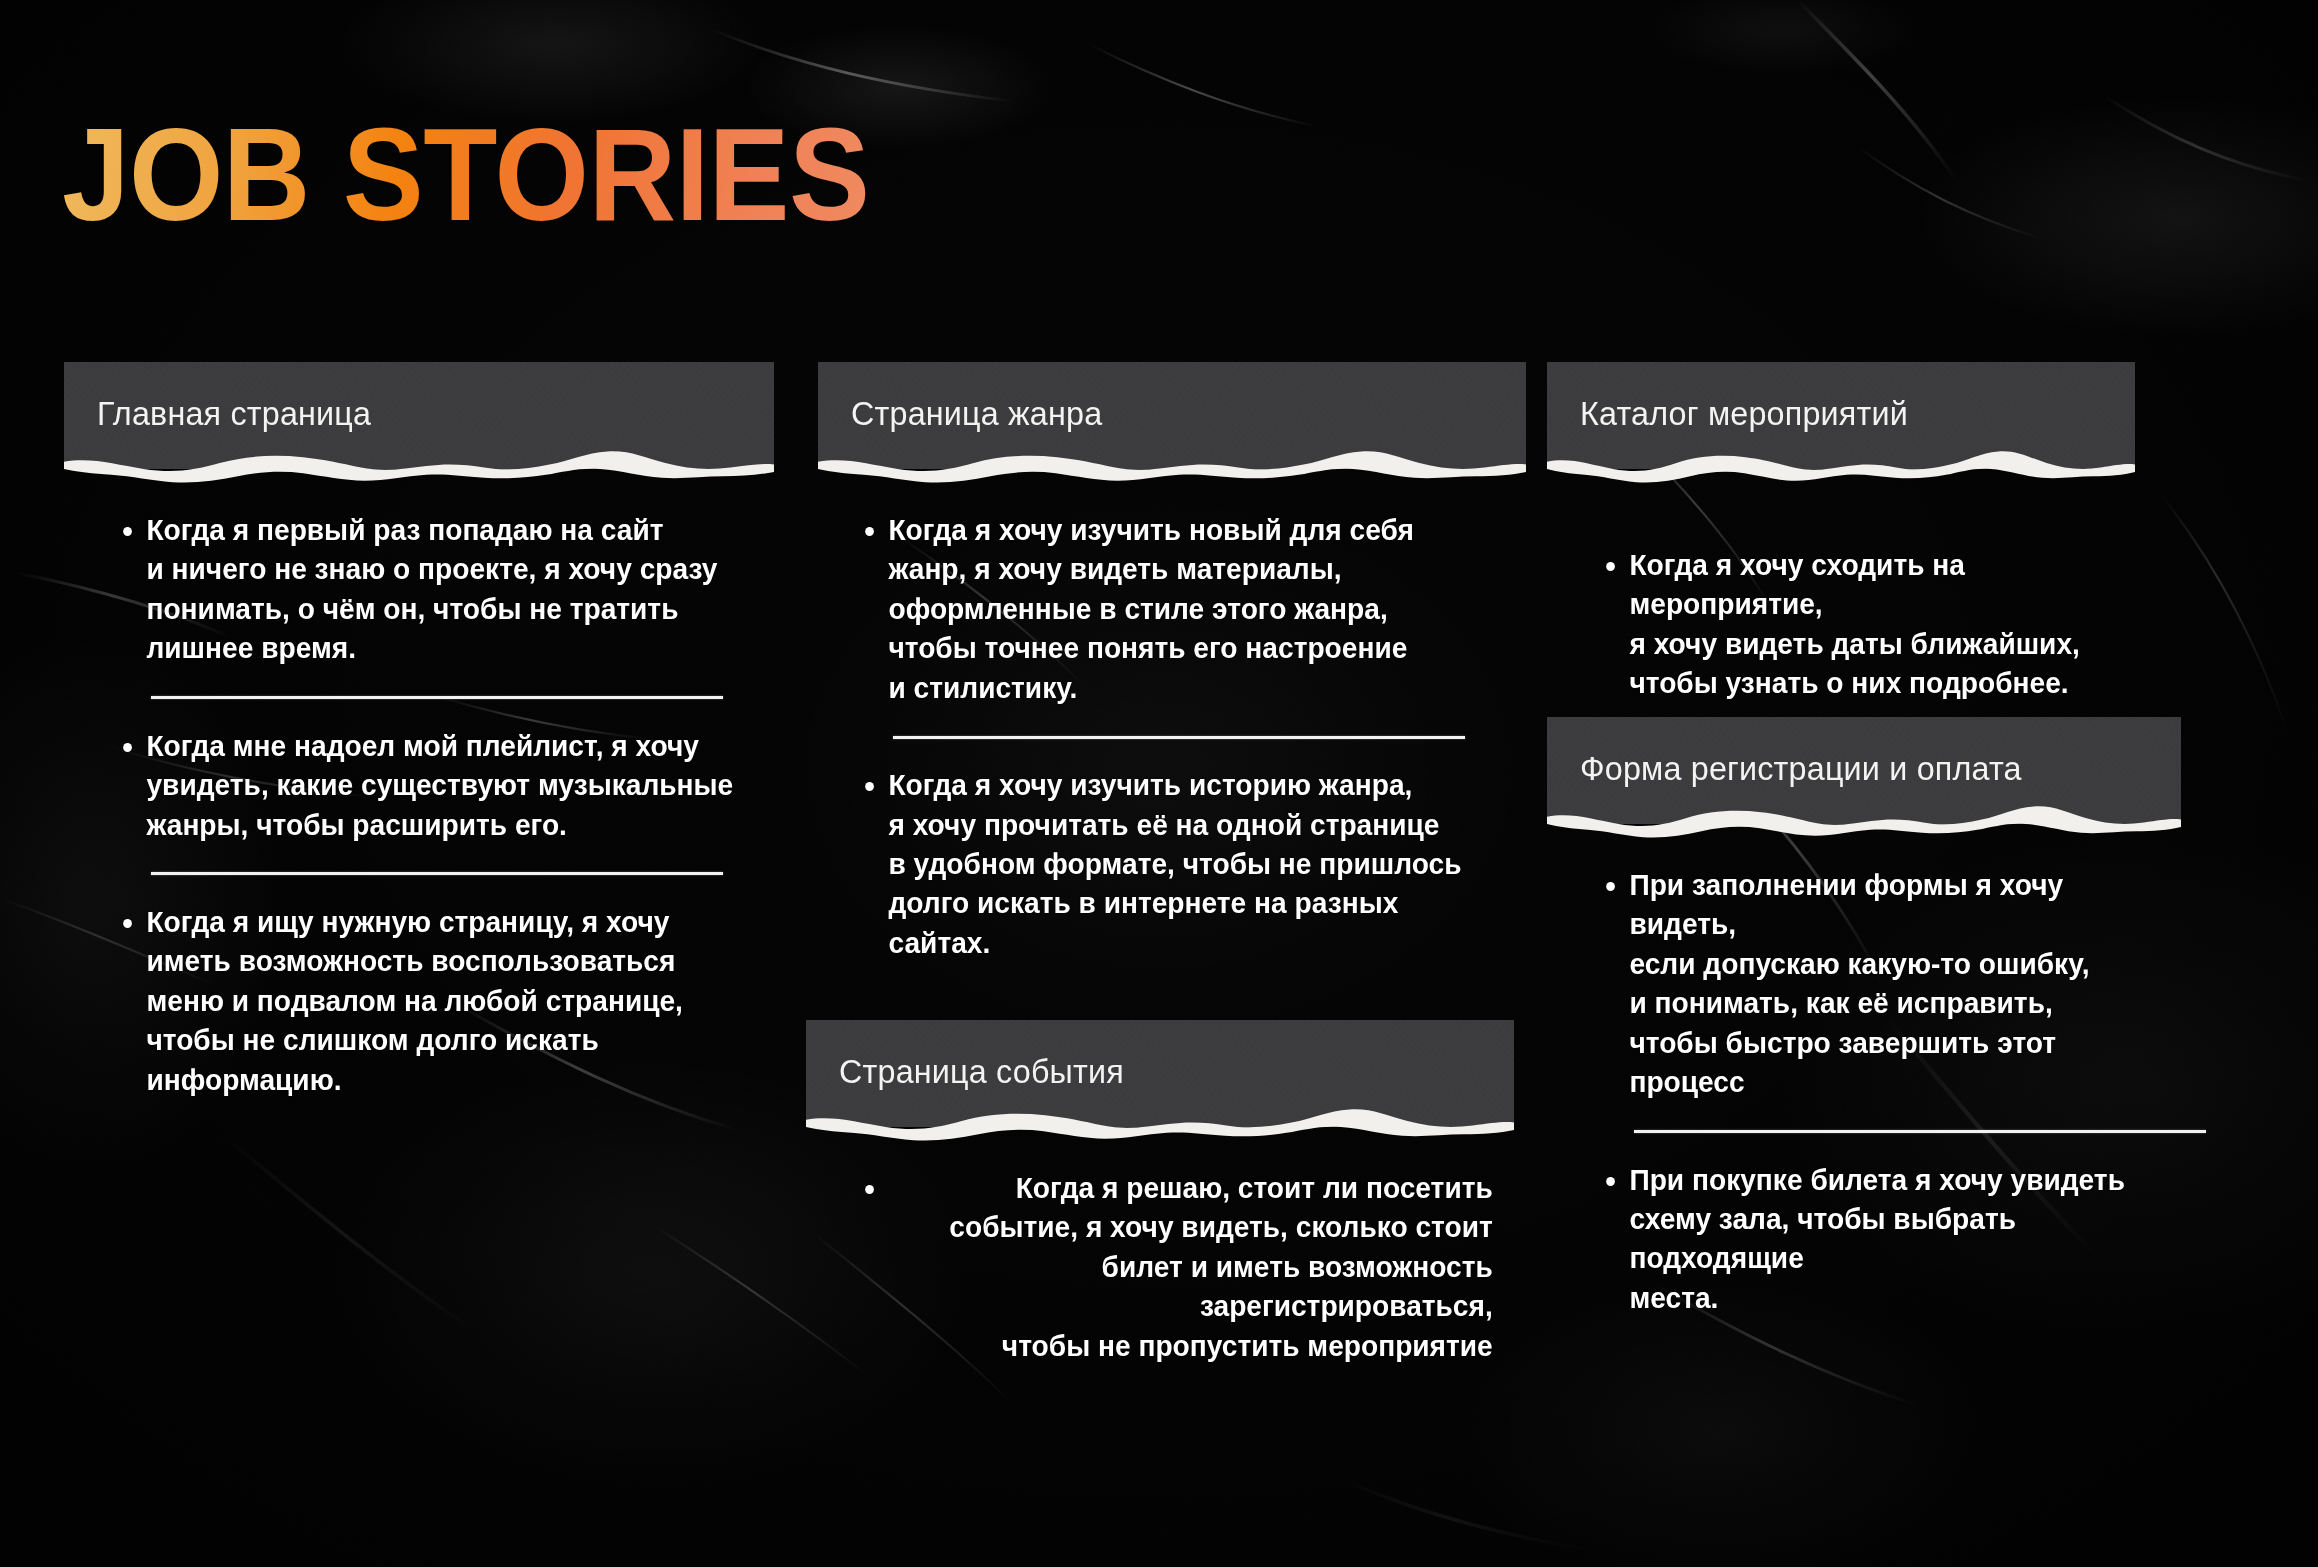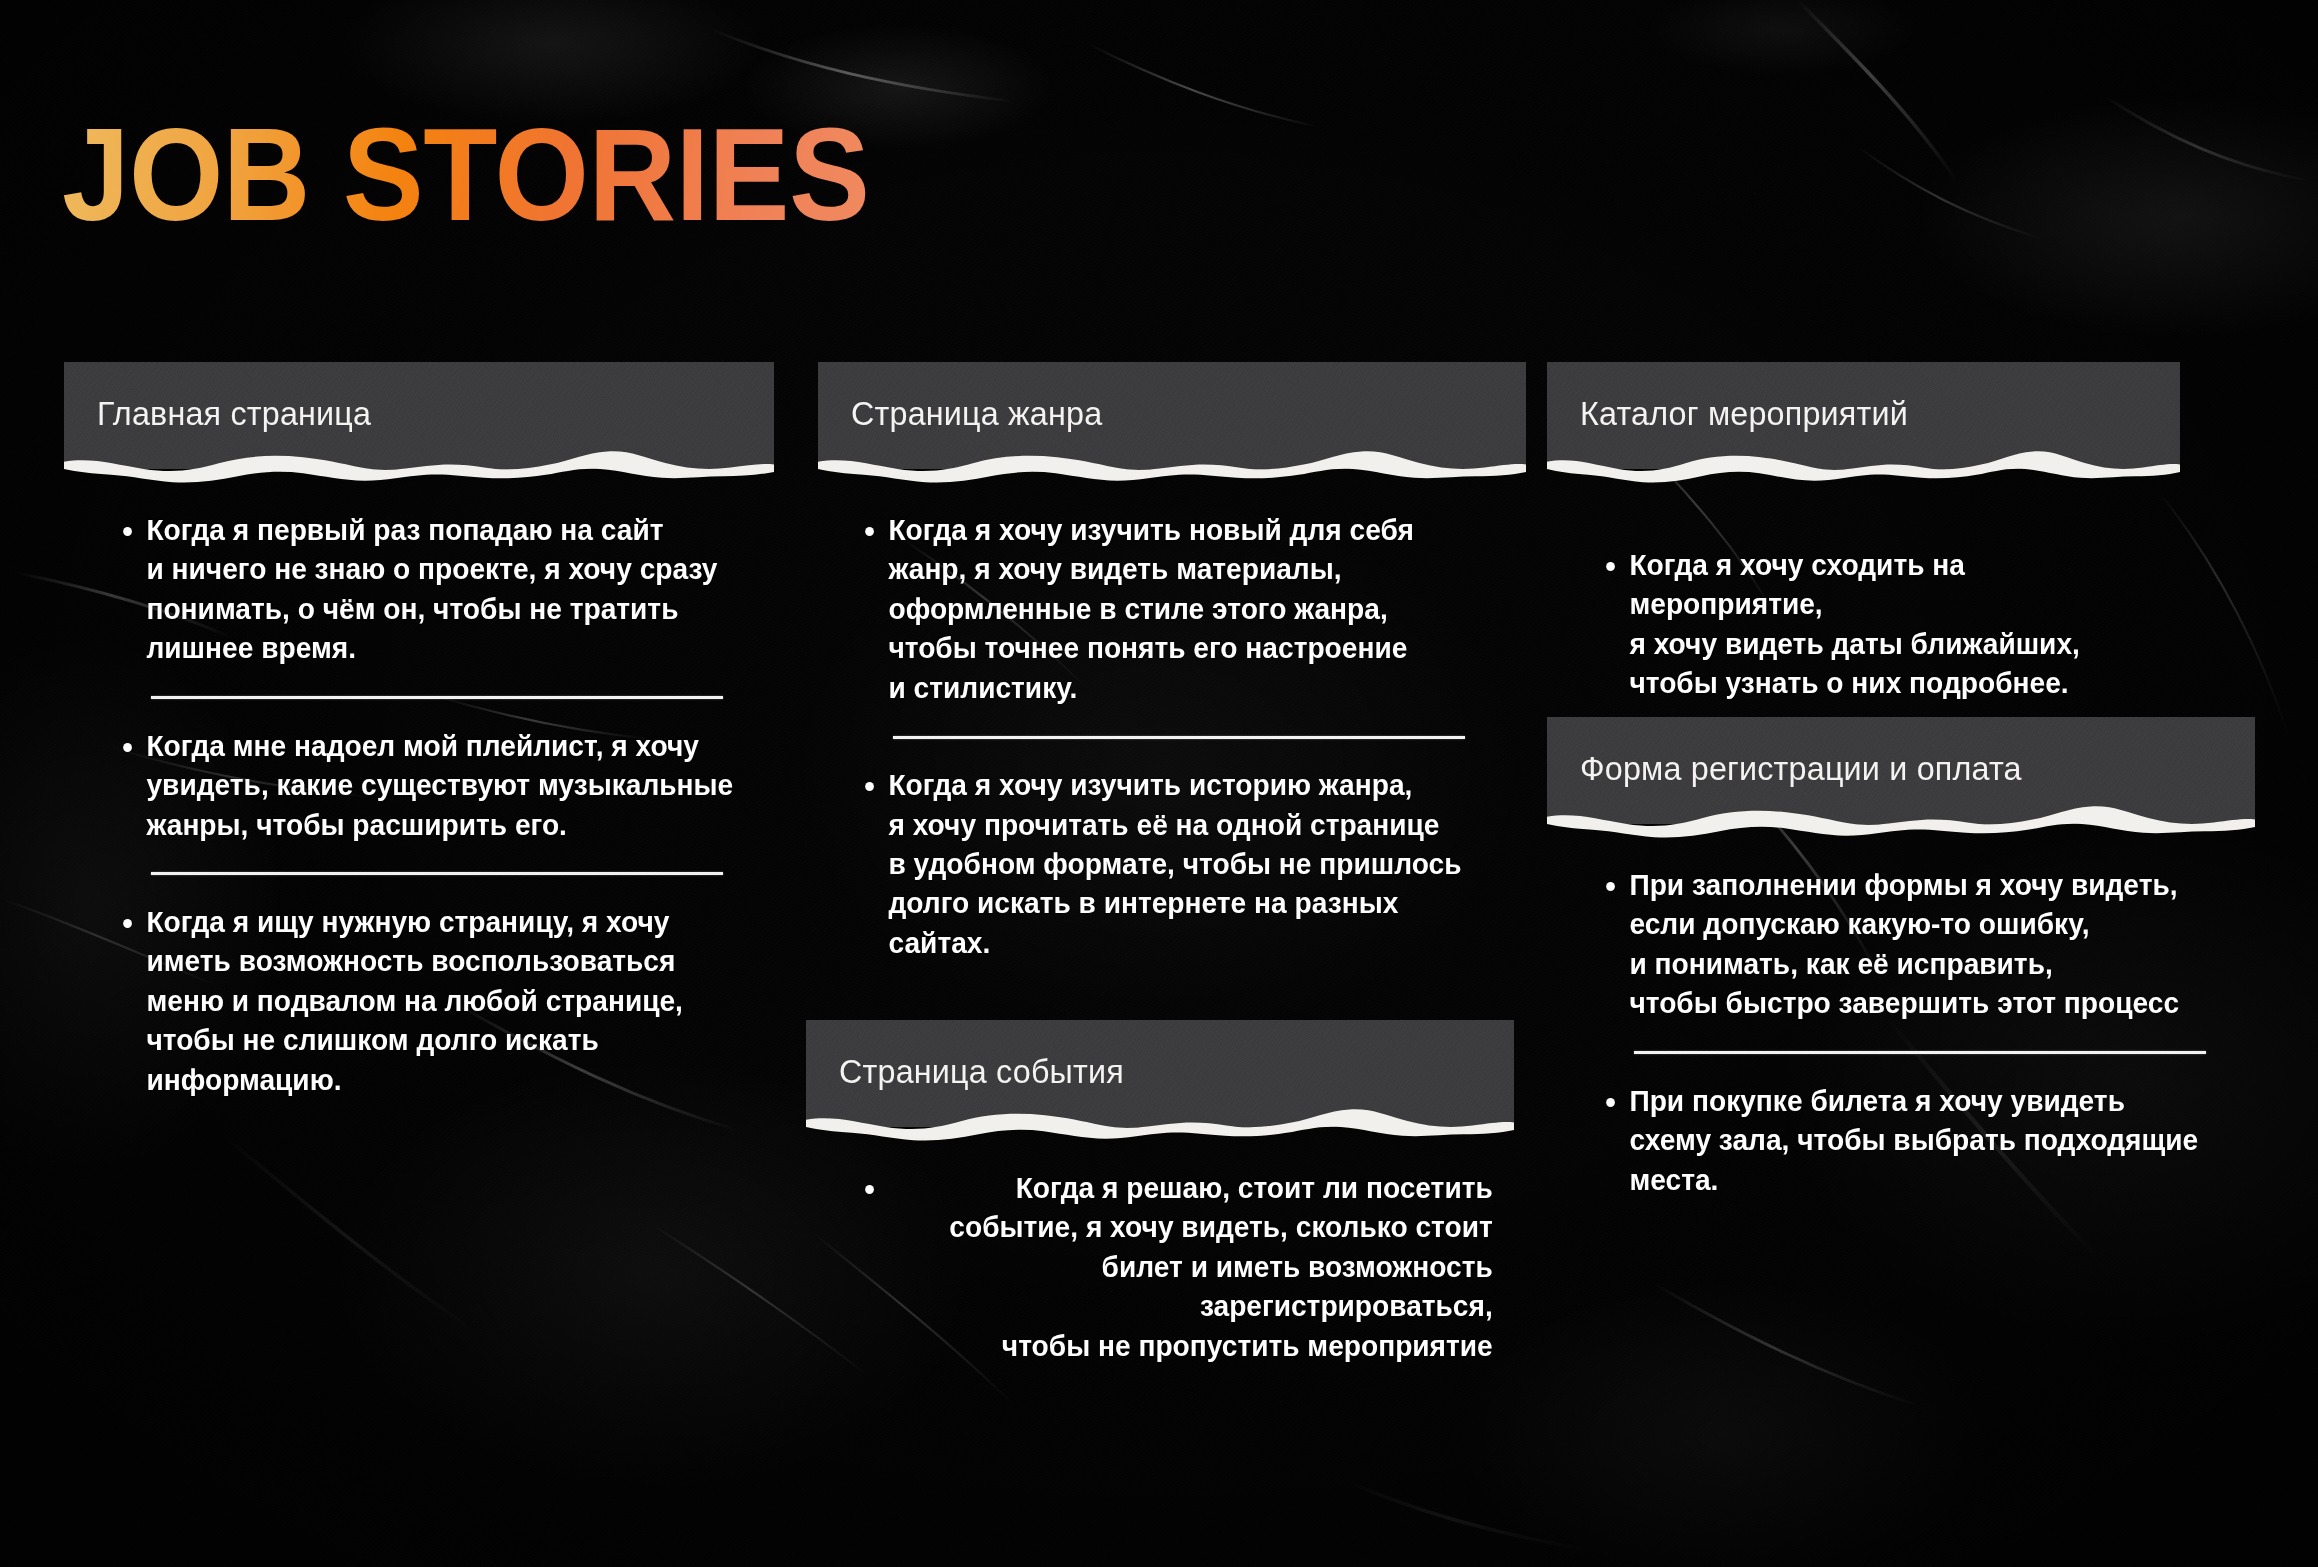--- a/index.html
+++ b/index.html
@@ -254,38 +254,38 @@
 
     <div class="card-body" style="top:149px;">
       <div class="bullet">Когда я решаю, стоит ли посетить
 событие, я хочу видеть, сколько стоит
 билет и иметь возможность
 зарегистрироваться,
 чтобы не пропустить мероприятие</div>
     </div>
   </div>
 
-  <div class="card" id="card-4" style="left:1547px; top:362px; width:633px;">
+  <div class="card" id="card-4" style="left:1547px; top:362px; width:588px;">
 
     <div class="card-head" style="height:107px;">
       <div class="card-head-noise"></div>
       <div class="card-head-title" style="position:absolute; left:33px; top:32px;">Каталог мероприятий</div>
       <svg class="torn" style="bottom:-19px; height:41px;" viewBox="0 0 977 56" preserveAspectRatio="none">
         <path d="M0 30 L0 20 C40 14 70 24 110 30 C150 36 180 32 215 22 C250 12 290 10 330 14 C360 17 380 22 410 28 C440 34 470 30 500 26 C530 22 555 24 580 28 C610 33 640 30 670 24 C700 18 720 8 750 6 C780 4 800 14 830 22 C860 30 890 32 920 28 C945 25 963 22 977 24 L977 34 C958 38 933 40 908 40 C878 40 853 44 823 42 C793 40 768 32 738 30 C708 28 688 34 663 38 C638 42 608 44 578 42 C548 40 523 36 498 38 C468 40 443 46 413 46 C383 46 358 40 328 36 C298 32 268 34 238 40 C208 46 178 50 148 48 C118 46 93 40 63 38 C38 36 18 34 0 30 Z" fill="#F2F0EC"></path>
       </svg>
     </div>
 
     <div class="card-body" style="top:149px;margin-top:35px;">
       <div class="bullet">Когда я хочу сходить на мероприятие,
 я хочу видеть даты ближайших,
 чтобы узнать о них подробнее.</div>
     </div>
   </div>
 
-  <div class="card" id="card-5" style="left:1547px; top:717px; width:708px;">
+  <div class="card" id="card-5" style="left:1547px; top:717px; width:634px;">
 
     <div class="card-head" style="height:107px;">
       <div class="card-head-noise"></div>
       <div class="card-head-title" style="position:absolute; left:33px; top:32px;">Форма регистрации и оплата</div>
       <svg class="torn" style="bottom:-19px; height:41px;" viewBox="0 0 977 56" preserveAspectRatio="none">
         <path d="M0 30 L0 20 C40 14 70 24 110 30 C150 36 180 32 215 22 C250 12 290 10 330 14 C360 17 380 22 410 28 C440 34 470 30 500 26 C530 22 555 24 580 28 C610 33 640 30 670 24 C700 18 720 8 750 6 C780 4 800 14 830 22 C860 30 890 32 920 28 C945 25 963 22 977 24 L977 34 C958 38 933 40 908 40 C878 40 853 44 823 42 C793 40 768 32 738 30 C708 28 688 34 663 38 C638 42 608 44 578 42 C548 40 523 36 498 38 C468 40 443 46 413 46 C383 46 358 40 328 36 C298 32 268 34 238 40 C208 46 178 50 148 48 C118 46 93 40 63 38 C38 36 18 34 0 30 Z" fill="#F2F0EC"></path>
       </svg>
     </div>
 
     <div class="card-body" style="top:149px;">

